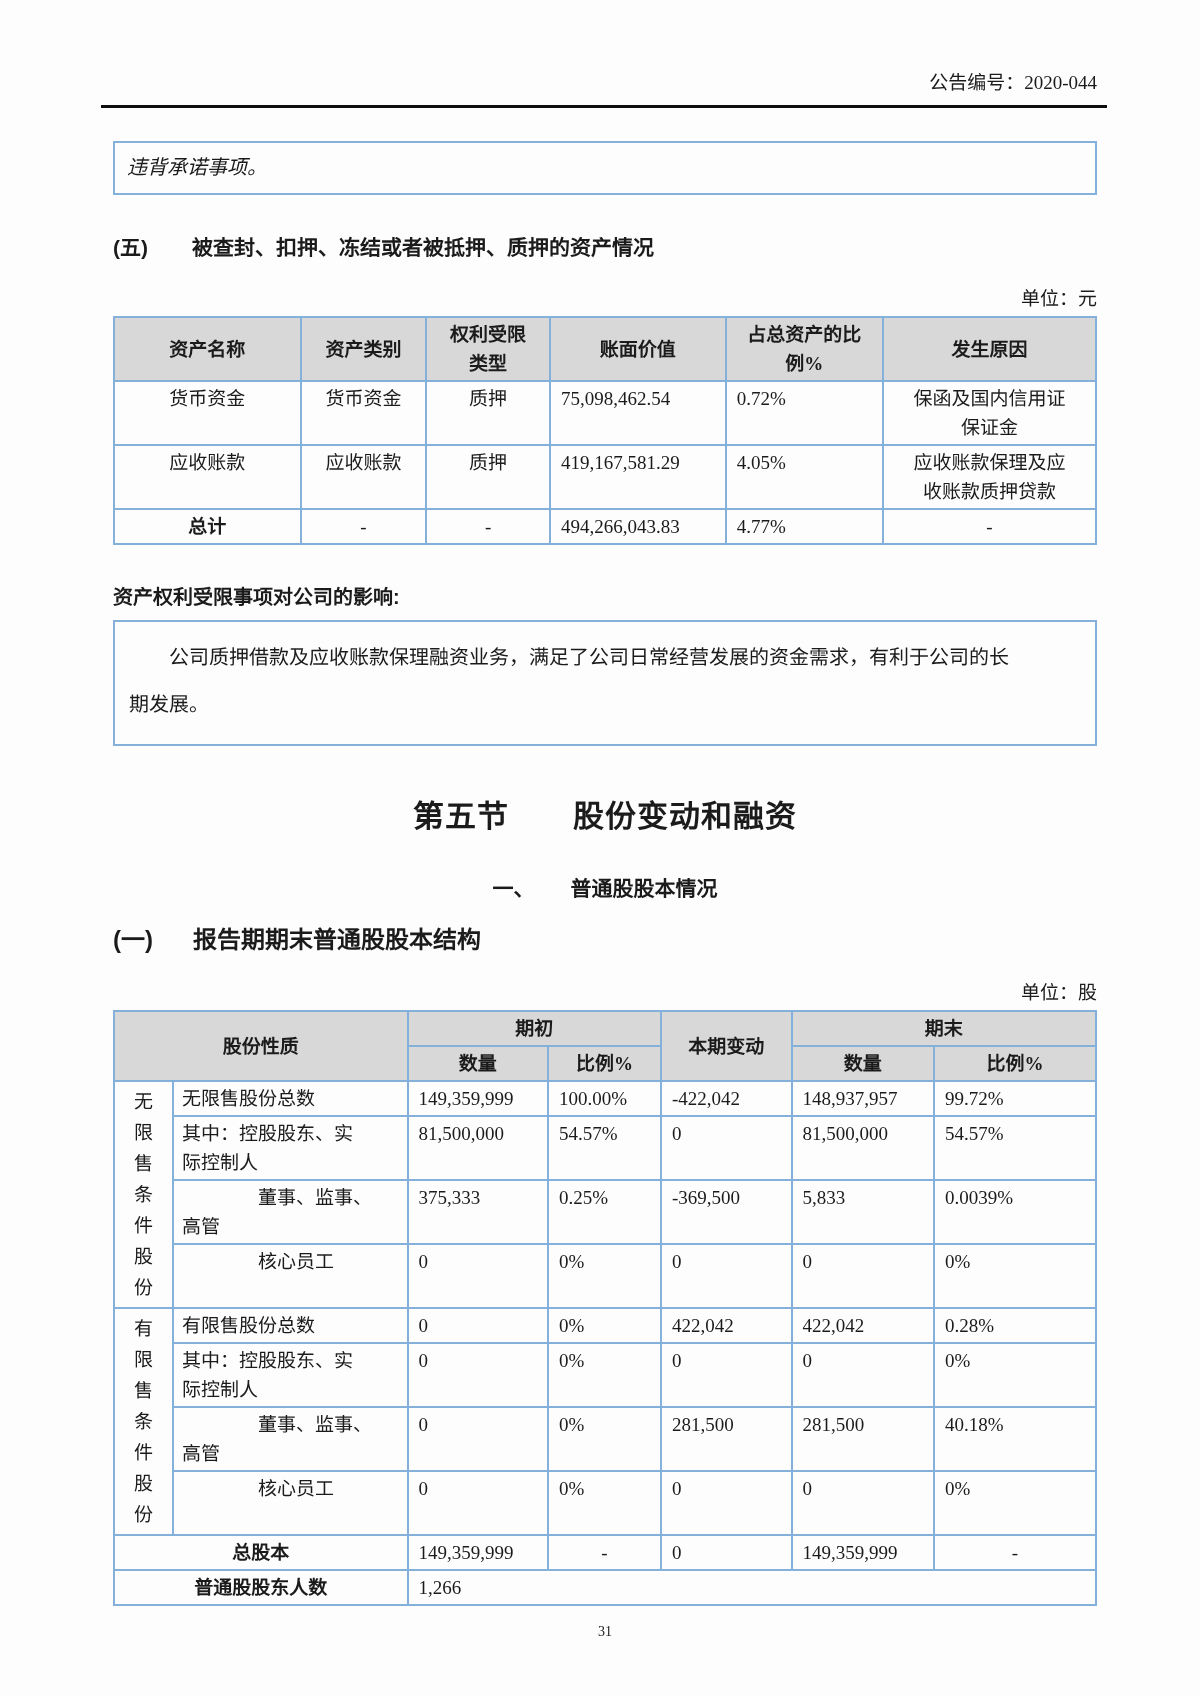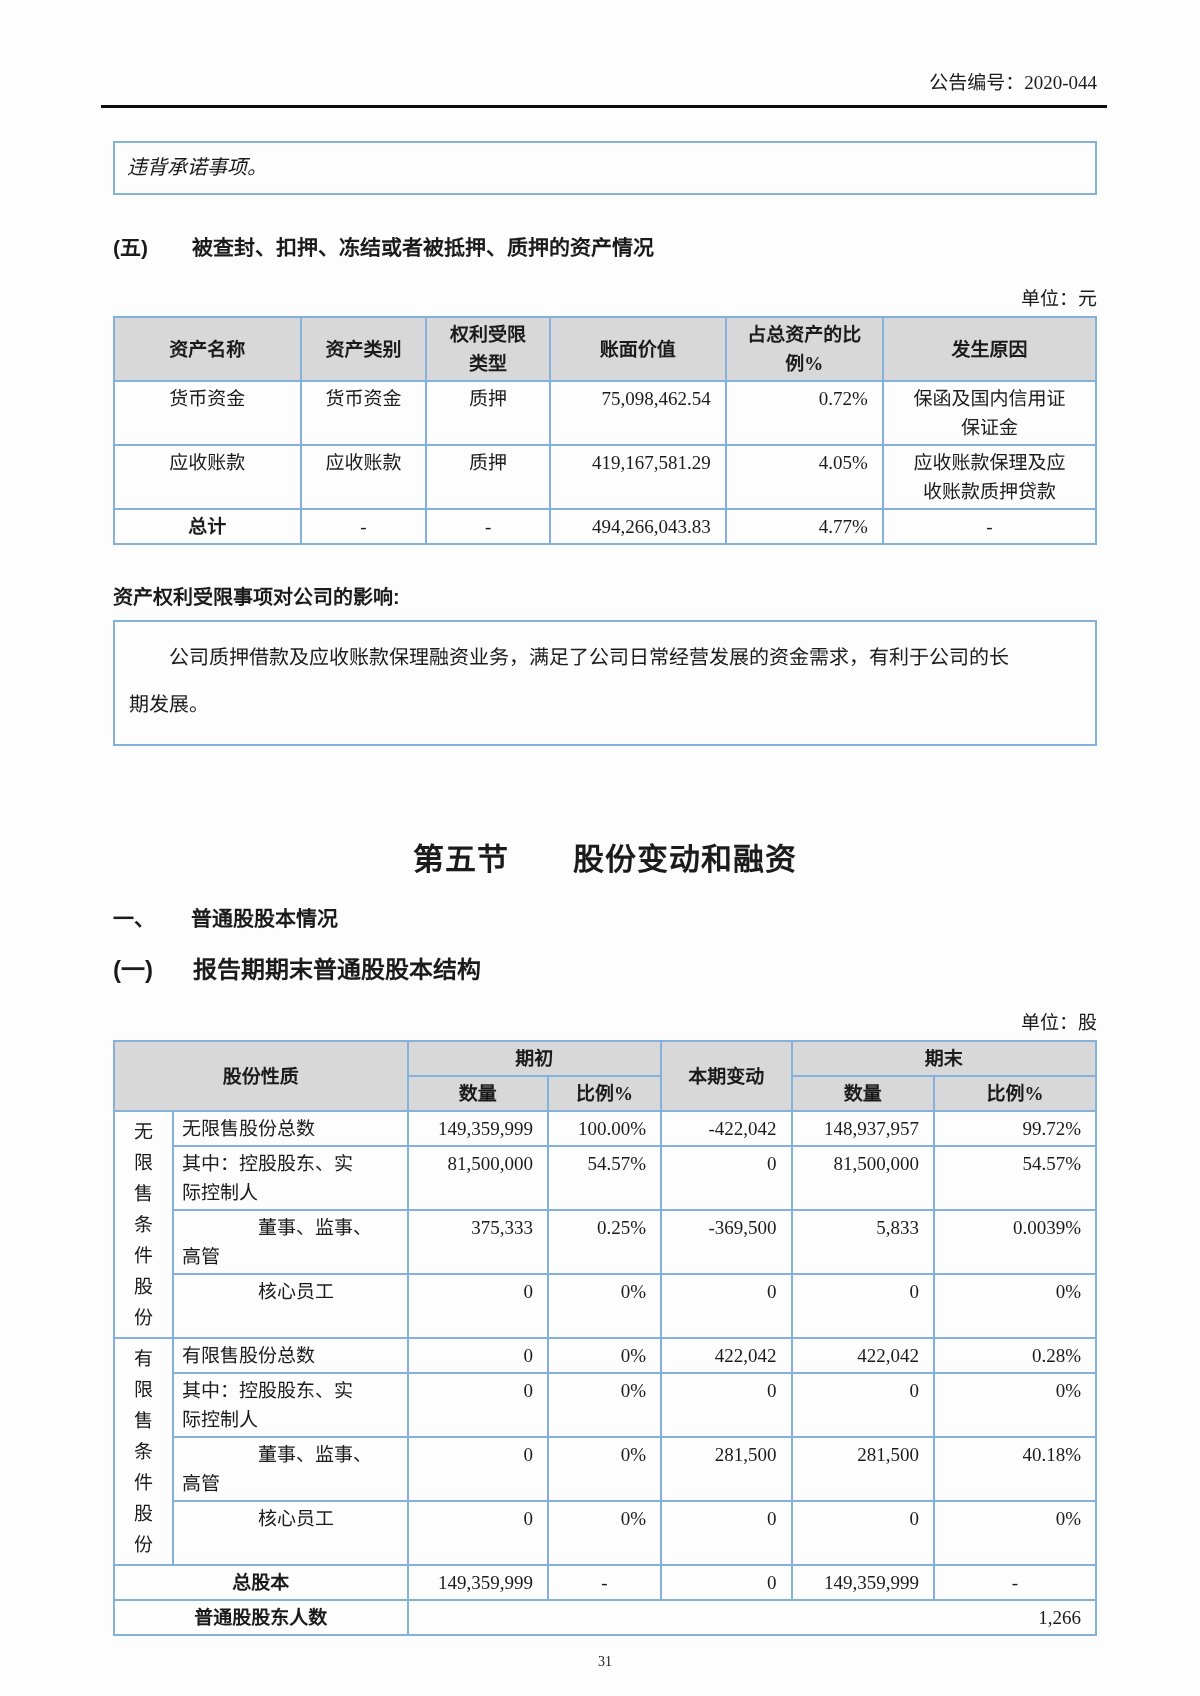--- a/index.html
+++ b/index.html
@@ -69,32 +69,33 @@
     margin-top:22px;
     margin-bottom:6px;
   }
   .impact-heading{
     margin-top:36px;
     font-size:20px;
     font-weight:bold;
     font-family:"Liberation Sans","DejaVu Sans",sans-serif;
   }
   .chapter-title{
-    margin-top:88px;
+    margin-top:45px;
     text-align:center;
     font-size:31px;
     font-weight:bold;
     font-family:"Liberation Sans","DejaVu Sans",sans-serif;
     letter-spacing:1px;
   }
   .sub1-heading{
-    margin-top:23px;
+    margin-top:36px;
     font-size:21px;
     font-weight:bold;
     font-family:"Liberation Sans","DejaVu Sans",sans-serif;
+    text-align:center;
   }
   .sub1-heading .num{margin-right:36px;}
   .sub2-heading{
     margin-top:18px;
     font-size:24px;
     font-weight:bold;
     font-family:"Liberation Sans","DejaVu Sans",sans-serif;
   }
   .sub2-heading .num{margin-right:40px;}
   
@@ -112,21 +113,21 @@
     overflow:hidden;
   }
   table.tbl th{
     background:var(--header-gray);
     font-weight:bold;
     text-align:center;
     vertical-align:middle;
     white-space:pre-line;
   }
   .c{text-align:center;}
-  .r{text-align:right;padding-right:14px !important;}
+  .r{text-align:left;padding-right:14px !important;}
   .l{text-align:left;padding-left:8px !important;}
   .b{font-weight:bold;}
   .pre{white-space:pre-line;}
   .ind{text-indent:4em;}
   
   .t1 thead tr{height:60px;}
   .t1 .data-row{height:63px;}
   .t1 .total-row{height:33px;}
   .t1 td{padding-top:4px;}
   

